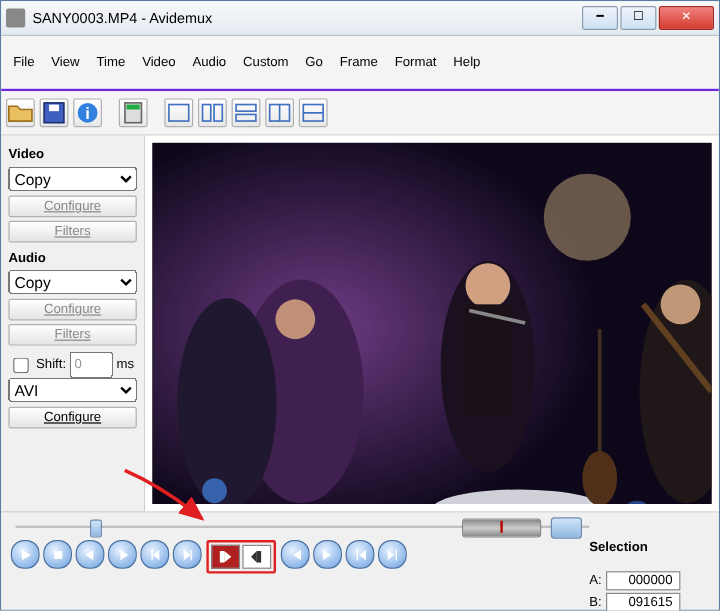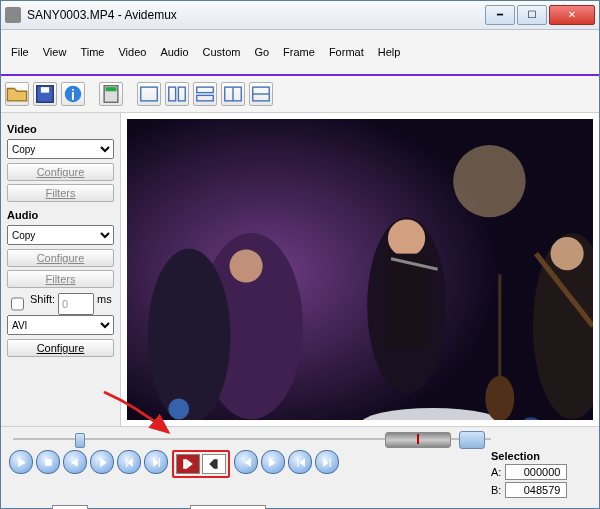--- a/index.html
+++ b/index.html
@@ -12,45 +12,45 @@
 .winbtn.min,.winbtn.max{background:linear-gradient(#eef4fa,#cfe1f3);}
 .winbtn.close{width:44px;background:linear-gradient(#f08080,#d43c2c);color:#fff;border-color:#a02820;}
 .menubar{height:20px;background:#f4f4f4;display:flex;align-items:center;padding:12px 4px;gap:2px;border-bottom:2px solid #6d28d9;}
 .menuitem{padding:2px 6px;cursor:default;}
 .toolbar{height:32px;background:#f4f4f4;display:flex;align-items:center;padding:2px 4px;gap:4px;border-bottom:1px solid #d0d0d0;}
 .tbtn{width:22px;height:22px;border:1px solid #b0b0b0;border-radius:2px;background:linear-gradient(#fff,#e8e8e8);display:flex;align-items:center;justify-content:center;}
 .tsep{width:6px;}
 .body{flex:1;display:flex;min-height:0;}
 .sidebar{width:120px;background:#f0f0f0;padding:6px;border-right:1px solid #d0d0d0;box-sizing:border-box;}
 .section-label{font-weight:bold;font-size:11px;margin:4px 0 4px 0;}
-select.codec{width:100%;height:20px;font-size:10px;margin-bottom:4px;}
+select.codec{width:100%;height:20px;font-size:13px;margin-bottom:4px;}
 button.sbtn{width:100%;height:18px;font-size:11px;background:linear-gradient(#fff,#e4e4e4);border:1px solid #b0b0b0;border-radius:2px;color:#888;margin-bottom:3px;text-decoration:underline;}
 button.sbtn.enabled{color:#000;}
-.shiftrow{display:flex;gap:3px;margin-top:2px;}
+.shiftrow{display:flex;align-items:center;gap:3px;margin-top:2px;}
 .shiftrow input[type=text]{width:28px;height:16px;font-size:11px;color:#999;}
 .video-area{flex:1;position:relative;background:#fff;display:flex;flex-direction:column;}
 .preview{flex:1;margin:6px;position:relative;overflow:hidden;background:#000;}
 .scene{position:absolute;inset:0;}
 .red-arrow{position:absolute;left:95px;top:385px;z-index:5;pointer-events:none;}
 .bottom{height:82px;background:#f0f0f0;padding:4px 8px 4px 8px;box-sizing:border-box;border-top:1px solid #d0d0d0;}
 .slider-track{position:relative;height:16px;margin:0 100px 3px 4px;}
 .slider-line{position:absolute;left:0;right:0;top:7px;height:2px;background:#c0c0c0;}
 .slider-thumb{position:absolute;top:2px;width:8px;height:13px;border:1px solid #6a8ab0;background:linear-gradient(#d0e4f8,#90b8e0);border-radius:2px;}
 .jog{position:absolute;right:40px;top:1px;width:64px;height:14px;border:1px solid #888;background:linear-gradient(#888,#ccc,#888);border-radius:3px;}
 .jog:after{content:"";position:absolute;left:50%;top:1px;width:2px;height:10px;background:#b00;margin-left:-1px;}
 .jogbtn{position:absolute;right:6px;top:0;width:24px;height:16px;border:1px solid #6a8ab0;background:linear-gradient(#d0e4f8,#90b8e0);border-radius:3px;}
 .controls-row{display:flex;align-items:flex-start;gap:4px;}
 .playbtns{display:flex;gap:3px;}
 .pbtn{width:22px;height:22px;border-radius:11px;border:1px solid #4a70a0;background:radial-gradient(circle at 40% 35%, #e8f2ff, #6aa0e0);display:flex;align-items:center;justify-content:center;color:#fff;font-size:10px;}
 .pbtn svg{width:11px;height:11px;}
 .markgroup{display:flex;gap:2px;padding:2px;border:2px solid #e02020;border-radius:2px;}
 .mbtn{width:22px;height:18px;border:1px solid #888;background:#fff;display:flex;align-items:center;justify-content:center;font-size:9px;}
 .mbtn.a{background:#b02020;color:#fff;}
 .selection{margin-left:auto;text-align:left;width:100px;}
-.selection .lbl{font-weight:bold;font-size:11px;margin-bottom:2px;}
+.selection .lbl{font-weight:bold;font-size:11px;margin-bottom:14px;}
 .selrow{display:flex;align-items:center;gap:4px;margin-bottom:2px;}
 .selrow .valbox{border:1px solid #888;background:#fff;padding:1px 6px;font-size:11px;min-width:48px;text-align:right;}
 .statusbar{display:flex;align-items:center;gap:6px;margin-top:5px;font-size:11px;}
 .statusbar .valbox{border:1px solid #888;background:#fff;padding:1px 5px;font-size:11px;}
 .statusbar .label{font-weight:bold;}
 </style>
 </head>
 <body>
 <div class="window">
 
@@ -276,21 +276,21 @@
     </div>
 
     <div class="selection">
       <div class="lbl">Selection</div>
       <div class="selrow">
             <span>A:</span>
             <span class="valbox">000000</span>
           </div>
       <div class="selrow">
             <span>B:</span>
-            <span class="valbox">048579</span>
+            <span class="valbox">091615</span>
           </div>
     </div>
   </div>
 
   <div class="statusbar">
     <span class="label">Frame:</span>
     <span class="valbox">9476</span>
     <span>/ 73068</span>
     <span style="width:12px"></span>
     <span class="label">Time:</span>

